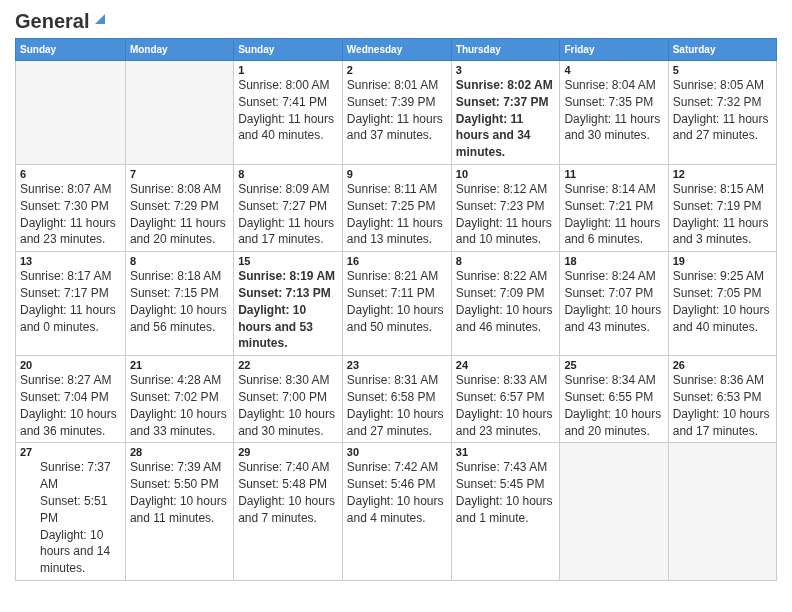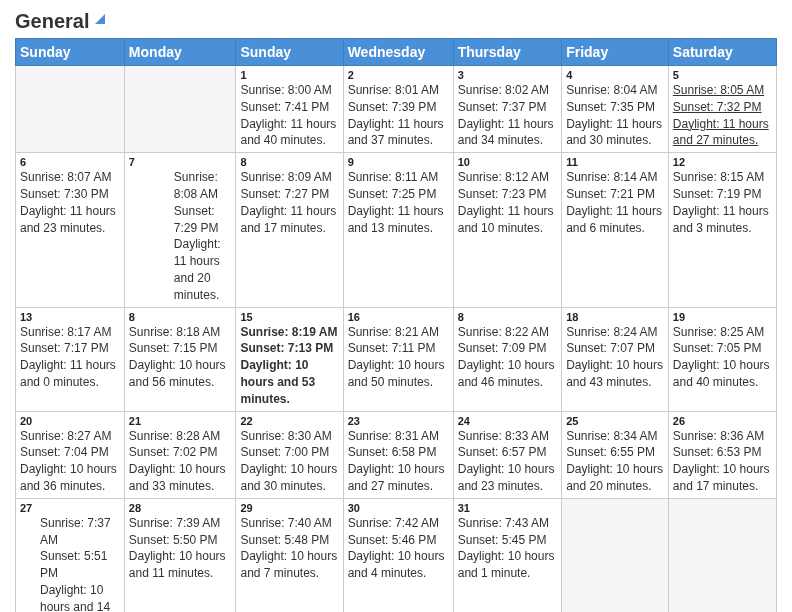--- a/index.html
+++ b/index.html
@@ -39,21 +39,21 @@
     .calendar {
       width: 100%;
       border-collapse: collapse;
       font-size: 9.5px;
     }
     .calendar th {
       background: #4a90d9;
       color: #fff;
       padding: 5px 4px;
       text-align: left;
-      font-size: 14px;
+      font-size: 10px;
       font-weight: bold;
       border: 1px solid #3a7fc1;
     }
     .calendar td {
       border: 1px solid #ccc;
       vertical-align: top;
       padding: 3px 4px;
       width: 113px;
       height: 80px;
       background: #fff;
@@ -120,47 +120,47 @@
 Daylight: 11 hours and 40 minutes.</div>
           </td>
           <td>
             <span class="day-num">2</span>
             <div class="day-info" style="white-space: pre-line;">Sunrise: 8:01 AM
 Sunset: 7:39 PM
 Daylight: 11 hours and 37 minutes.</div>
           </td>
           <td>
             <span class="day-num">3</span>
-            <div class="day-info" style="white-space: pre-line;">Sunrise: 8:02 AM
+            <div class="day-info" style="white-space: pre-line; font-weight: bold;">Sunrise: 8:02 AM
 Sunset: 7:37 PM
 Daylight: 11 hours and 34 minutes.</div>
           </td>
           <td>
             <span class="day-num">4</span>
             <div class="day-info" style="white-space: pre-line;">Sunrise: 8:04 AM
 Sunset: 7:35 PM
 Daylight: 11 hours and 30 minutes.</div>
           </td>
           <td>
             <span class="day-num">5</span>
-            <div class="day-info" style="white-space: pre-line; text-decoration: underline;">Sunrise: 8:05 AM
+            <div class="day-info" style="white-space: pre-line;">Sunrise: 8:05 AM
 Sunset: 7:32 PM
 Daylight: 11 hours and 27 minutes.</div>
           </td>
         </tr>
         <tr>
           <td>
             <span class="day-num">6</span>
             <div class="day-info" style="white-space: pre-line;">Sunrise: 8:07 AM
 Sunset: 7:30 PM
 Daylight: 11 hours and 23 minutes.</div>
           </td>
           <td>
             <span class="day-num">7</span>
-            <div class="day-info" style="white-space: pre-line; margin-left: 45px;">Sunrise: 8:08 AM
+            <div class="day-info" style="white-space: pre-line;">Sunrise: 8:08 AM
 Sunset: 7:29 PM
 Daylight: 11 hours and 20 minutes.</div>
           </td>
           <td>
             <span class="day-num">8</span>
             <div class="day-info" style="white-space: pre-line;">Sunrise: 8:09 AM
 Sunset: 7:27 PM
 Daylight: 11 hours and 17 minutes.</div>
           </td>
           <td>
@@ -220,35 +220,35 @@
 Daylight: 10 hours and 46 minutes.</div>
           </td>
           <td>
             <span class="day-num">18</span>
             <div class="day-info" style="white-space: pre-line;">Sunrise: 8:24 AM
 Sunset: 7:07 PM
 Daylight: 10 hours and 43 minutes.</div>
           </td>
           <td>
             <span class="day-num">19</span>
-            <div class="day-info" style="white-space: pre-line;">Sunrise: 8:25 AM
+            <div class="day-info" style="white-space: pre-line;">Sunrise: 9:25 AM
 Sunset: 7:05 PM
 Daylight: 10 hours and 40 minutes.</div>
           </td>
         </tr>
         <tr>
           <td>
             <span class="day-num">20</span>
             <div class="day-info" style="white-space: pre-line;">Sunrise: 8:27 AM
 Sunset: 7:04 PM
 Daylight: 10 hours and 36 minutes.</div>
           </td>
           <td>
             <span class="day-num">21</span>
-            <div class="day-info" style="white-space: pre-line;">Sunrise: 8:28 AM
+            <div class="day-info" style="white-space: pre-line;">Sunrise: 4:28 AM
 Sunset: 7:02 PM
 Daylight: 10 hours and 33 minutes.</div>
           </td>
           <td>
             <span class="day-num">22</span>
             <div class="day-info" style="white-space: pre-line;">Sunrise: 8:30 AM
 Sunset: 7:00 PM
 Daylight: 10 hours and 30 minutes.</div>
           </td>
           <td>

